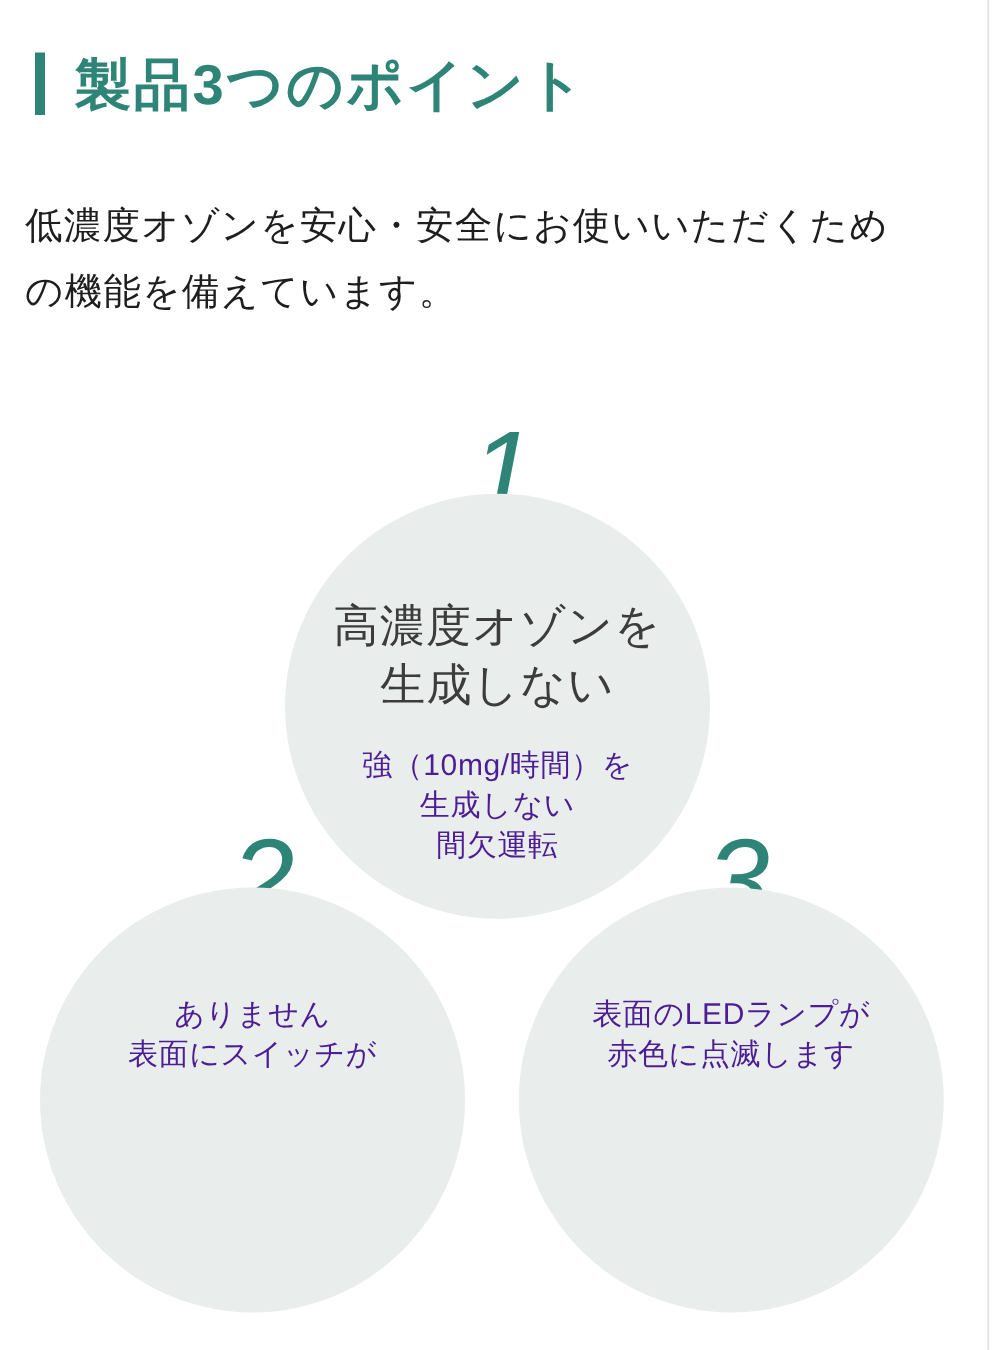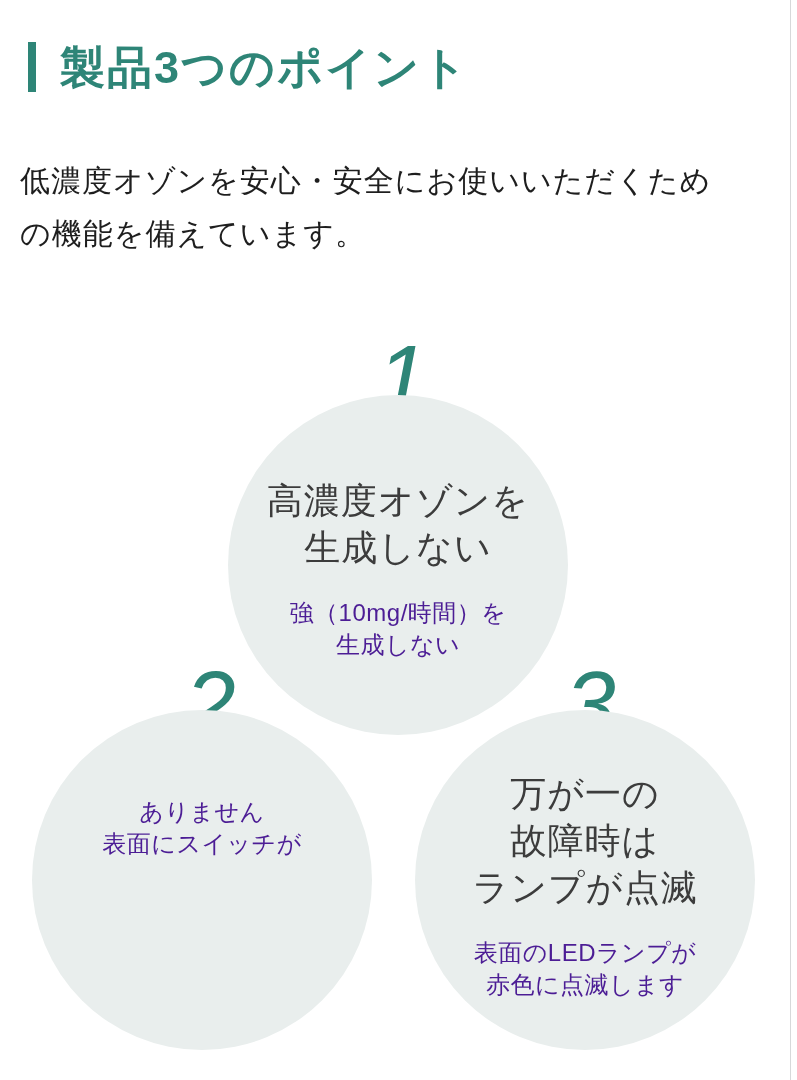--- a/index.html
+++ b/index.html
@@ -117,37 +117,33 @@
 
   <div class="point-number" id="num1">1</div>
   <div class="circle" id="circle1">
     <div class="circle-title">
       <span>高濃度オゾンを</span>
       <span>生成しない</span>
     </div>
     <div class="circle-sub">
       <span>強（10mg/時間）を</span>
       <span>生成しない</span>
+      <span>間欠運転</span>
     </div>
   </div>
 
   <div class="point-number" id="num2">2</div>
   <div class="circle" id="circle2">
     <div class="circle-sub">
       <span>ありません</span>
       <span>表面にスイッチが</span>
     </div>
   </div>
 
   <div class="point-number" id="num3">3</div>
   <div class="circle" id="circle3">
-    <div class="circle-title">
-      <span>万が一の</span>
-      <span>故障時は</span>
-      <span>ランプが点滅</span>
-    </div>
     <div class="circle-sub">
       <span>表面のLEDランプが</span>
       <span>赤色に点滅します</span>
     </div>
   </div>
 
 </div>
 
 </body></html>

